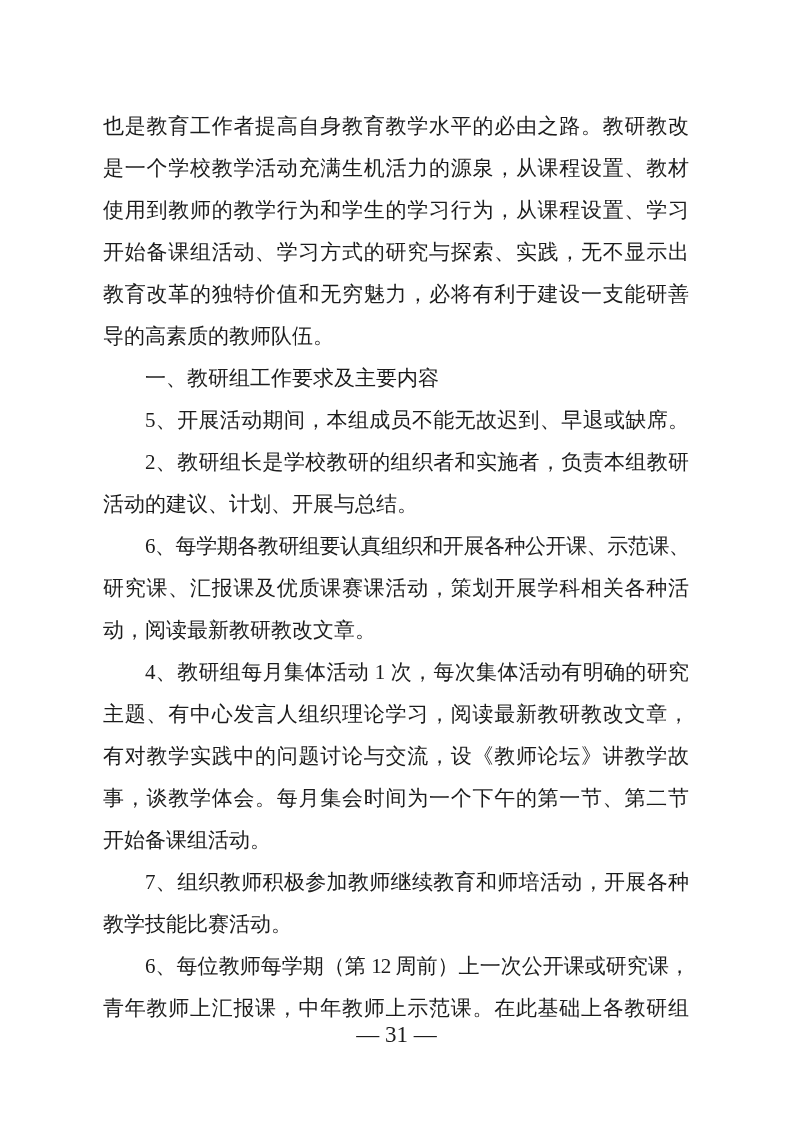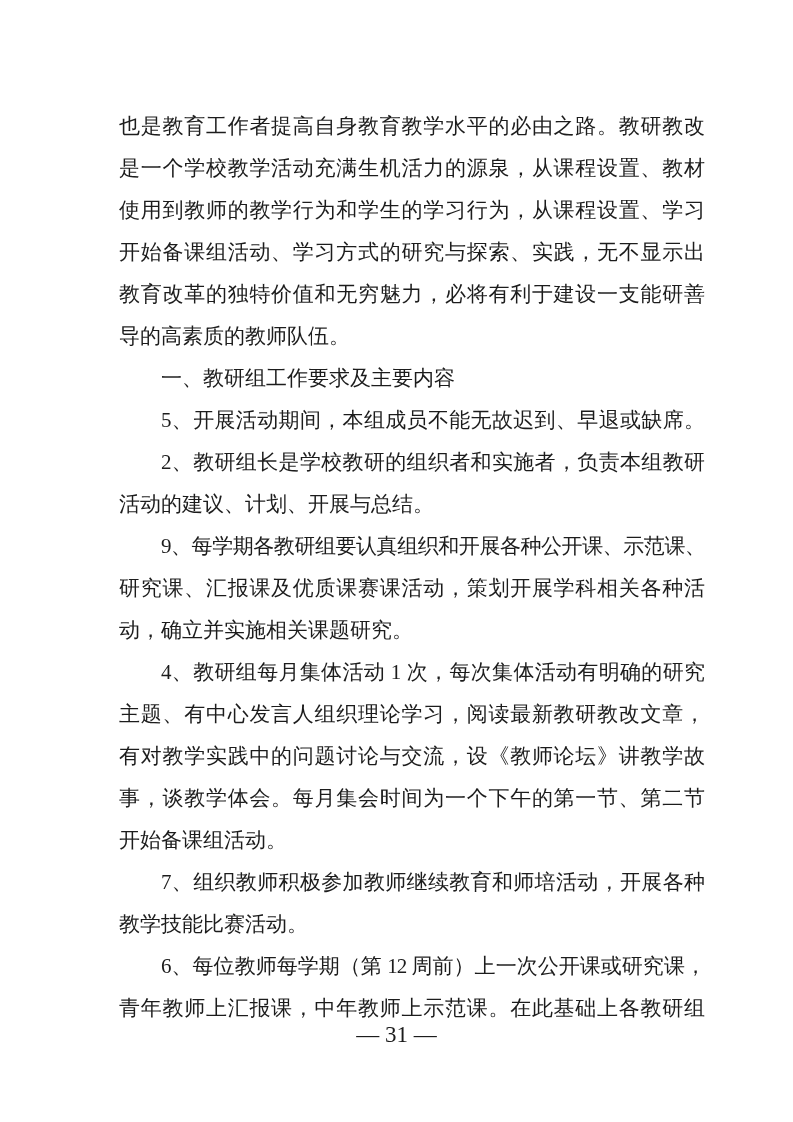--- a/index.html
+++ b/index.html
@@ -14,21 +14,20 @@
     background: #ffffff;
     overflow: hidden;
     font-family: "Liberation Serif", "DejaVu Serif", serif;
     color: #1c1c1c;
   }
   .textblock {
     position: absolute;
     left: 103px;
     top: 105px;
     width: 586px;
-    margin-left: 16px;
   }
   .line {
     font-size: 21px;
     line-height: 42px;
     height: 42px;
     overflow: hidden;
     text-align: justify;
     text-align-last: left;
     white-space: normal;
   }
@@ -60,23 +59,23 @@
     <div class="line jl">也是教育工作者提高自身教育教学水平的必由之路。教研教改</div>
     <div class="line jl">是一个学校教学活动充满生机活力的源泉，从课程设置、教材</div>
     <div class="line jl">使用到教师的教学行为和学生的学习行为，从课程设置、学习</div>
     <div class="line jl">开始备课组活动、学习方式的研究与探索、实践，无不显示出</div>
     <div class="line jl">教育改革的独特价值和无穷魅力，必将有利于建设一支能研善</div>
     <div class="line">导的高素质的教师队伍。</div>
     <div class="line indent">一、教研组工作要求及主要内容</div>
     <div class="line indent jl">5、开展活动期间，本组成员不能无故迟到、早退或缺席。</div>
     <div class="line indent jl">2、教研组长是学校教研的组织者和实施者，负责本组教研</div>
     <div class="line">活动的建议、计划、开展与总结。</div>
-    <div class="line indent jl tight">9、每学期各教研组要认真组织和开展各种公开课、示范课、</div>
+    <div class="line indent jl tight">6、每学期各教研组要认真组织和开展各种公开课、示范课、</div>
     <div class="line jl">研究课、汇报课及优质课赛课活动，策划开展学科相关各种活</div>
-    <div class="line">动，确立并实施相关课题研究。</div>
+    <div class="line">动，阅读最新教研教改文章。</div>
     <div class="line indent jl">4、教研组每月集体活动 1 次，每次集体活动有明确的研究</div>
     <div class="line jl">主题、有中心发言人组织理论学习，阅读最新教研教改文章，</div>
     <div class="line jl">有对教学实践中的问题讨论与交流，设《教师论坛》讲教学故</div>
     <div class="line jl">事，谈教学体会。每月集会时间为一个下午的第一节、第二节</div>
     <div class="line">开始备课组活动。</div>
     <div class="line indent jl">7、组织教师积极参加教师继续教育和师培活动，开展各种</div>
     <div class="line">教学技能比赛活动。</div>
     <div class="line indent jl tight">6、每位教师每学期（第 12 周前）上一次公开课或研究课，</div>
     <div class="line jl">青年教师上汇报课，中年教师上示范课。在此基础上各教研组</div>
   </div>

